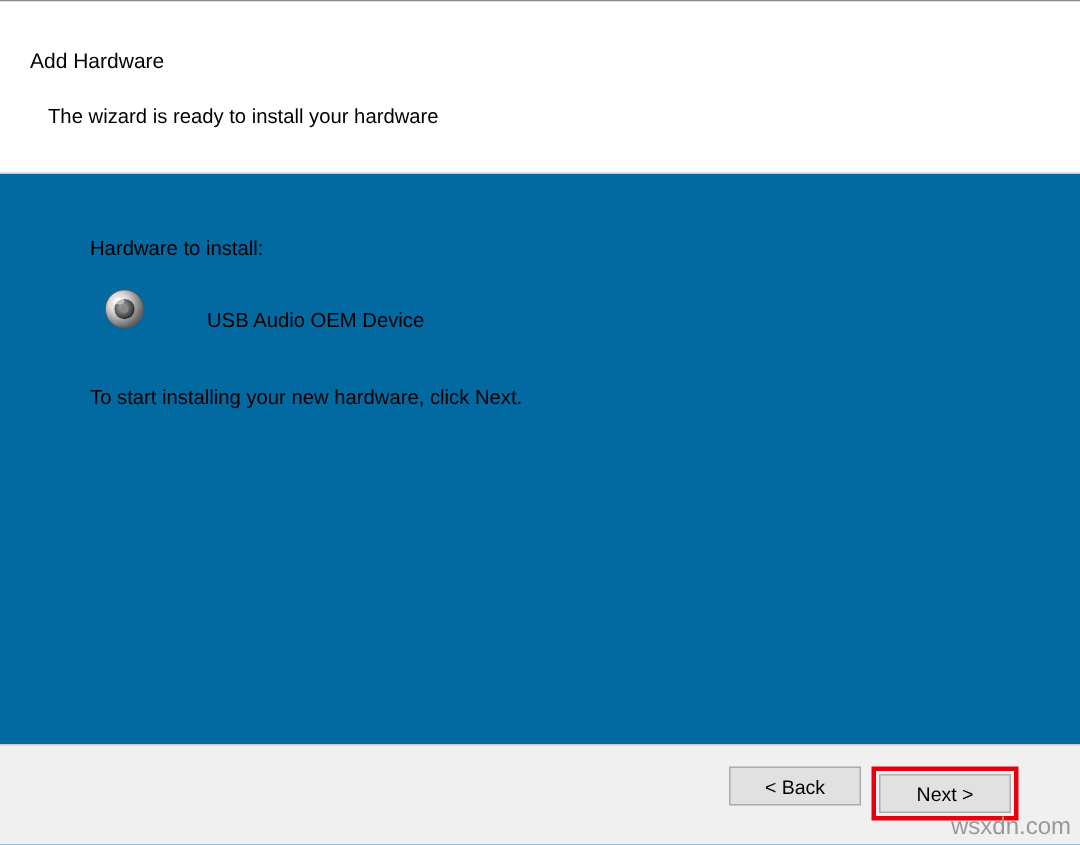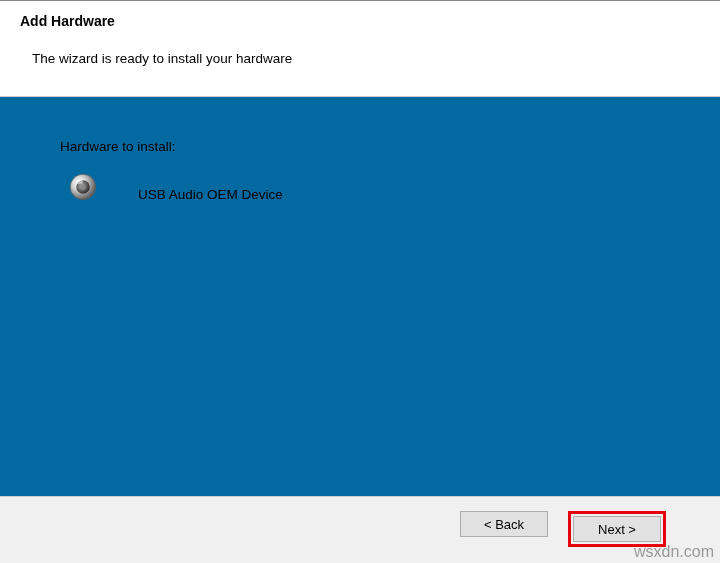--- a/index.html
+++ b/index.html
@@ -23,22 +23,23 @@
       display: flex;
       flex-direction: column;
     }
     .header {
       background: #ffffff;
       padding: 12px 20px 30px 20px;
       border-bottom: 1px solid #ccc;
     }
     .title {
       font-size: 14px;
-      font-weight: 700;
+      font-weight: 400;
       margin-bottom: 22px;
+      margin-top: 19px;
     }
     .subtitle {
       font-size: 13.5px;
       font-weight: 400;
       margin-left: 12px;
     }
     .content {
       flex: 1;
       background: #0369a1;
       padding: 42px 60px 20px 60px;
@@ -68,21 +69,21 @@
     }
     .instruction {
       font-size: 13.5px;
     }
     .footer {
       background: #f0f0f0;
       border-top: 1px solid #ccc;
       padding: 14px 22px 16px 22px;
       display: flex;
       justify-content: flex-end;
-      gap: 20px;
+      gap: 7px;
     }
     .btn {
       background: #e1e1e1;
       border: 1px solid #adadad;
       padding: 0;
       width: 88px;
       height: 26px;
       font-size: 13px;
       font-family: inherit;
       cursor: pointer;
@@ -131,20 +132,21 @@
             </radialGradient>
           </defs>
           <circle cx="20" cy="20" r="17" fill="url(#sg)" stroke="#555" stroke-width="0.8"></circle>
           <circle cx="20" cy="20" r="9" fill="url(#cg)"></circle>
           <circle cx="20" cy="20" r="3.5" fill="#888"></circle>
           <ellipse cx="15" cy="13" rx="5" ry="3" fill="rgba(255,255,255,0.5)"></ellipse>
         </svg>
       </div>
       <div class="device-name">USB Audio OEM Device</div>
     </div>
+    <div class="instruction">To start installing your new hardware, click Next.</div>
   </div>
 
   <div class="footer">
     <button class="btn">&lt; Back</button>
     <span class="btn-next-wrap">
       <button class="btn">Next &gt;</button>
     </span>
     <span class="btn-gap"></span>
   </div>
 </div>

